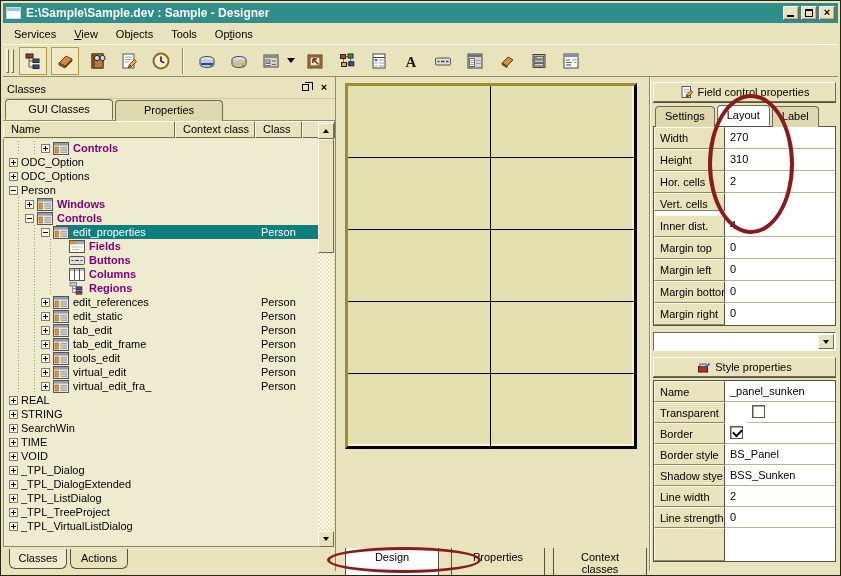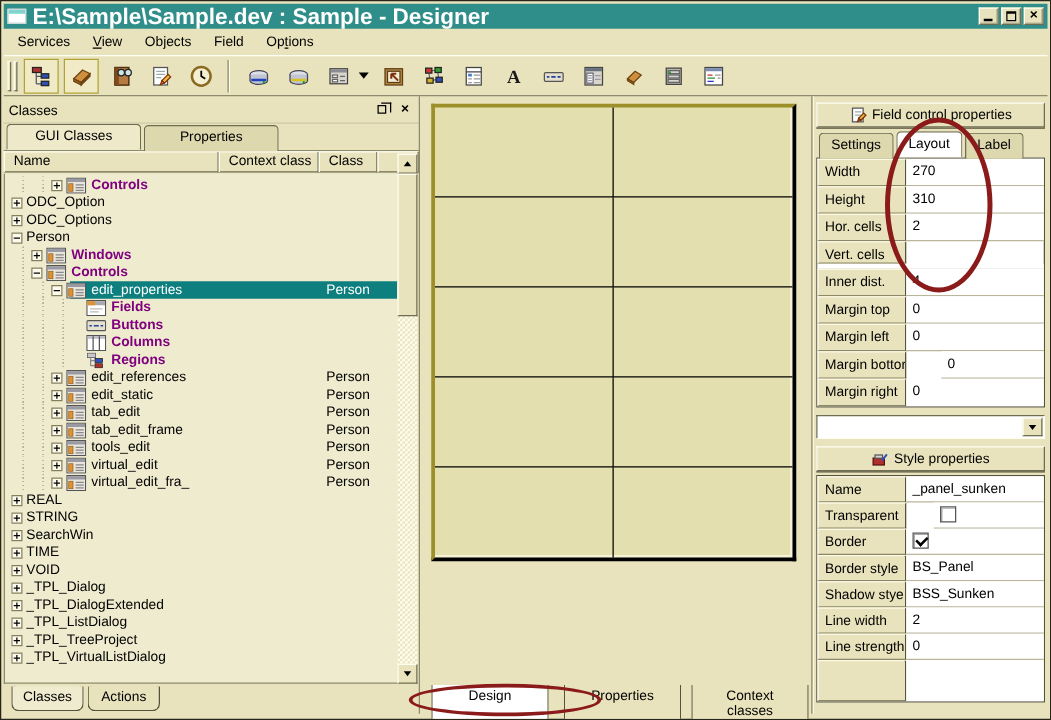--- a/index.html
+++ b/index.html
@@ -8,21 +8,21 @@
     position:relative;width:841px;height:576px;margin:0 auto;
     background:#e8e3bc;border:1px solid #26251a;
     font-family:"Liberation Sans",sans-serif;font-size:11px;color:#000;
     overflow:hidden;
   }
   
   .titlebar{position:absolute;left:2px;top:2px;width:835px;height:20px;background:#2f8e89;
     display:flex;align-items:center;padding:0 3px;}
   .app-icon{width:15px;height:12px;background:#fff;border:1px solid #cfd8d8;position:relative;flex:0 0 auto;}
   .app-icon::before{content:"";position:absolute;left:0;top:0;right:0;height:3px;background:#7fd4d0;}
-  .title-text{color:#fff;font-weight:bold;font-size:18px;margin-left:5px;flex:1;white-space:nowrap;overflow:hidden;}
+  .title-text{color:#fff;font-weight:bold;font-size:12px;margin-left:5px;flex:1;white-space:nowrap;overflow:hidden;}
   .win-btn{width:16px;height:14px;background:#e8e3bc;border:1px solid;border-color:#fffef2 #6e6c52 #6e6c52 #fffef2;
     box-shadow:inset -1px -1px 0 #b5b294;margin-left:2px;position:relative;flex:0 0 auto;}
   .glyph-min{position:absolute;left:3px;bottom:2px;width:7px;height:2px;background:#000;}
   .glyph-max{position:absolute;left:3px;top:2px;width:8px;height:8px;border:1px solid #000;border-top-width:2px;}
   .glyph-close{position:absolute;left:0;top:-1px;width:14px;text-align:center;font-weight:bold;font-size:11px;}
   
   .menubar{position:absolute;left:2px;top:24px;width:835px;height:18px;display:flex;align-items:center;padding-left:2px;}
   .menu-item{padding:2px 9px;}
   .menu-item u{text-decoration:underline;}
   
@@ -137,21 +137,21 @@
       </div>
     <div class="win-btn">
         <span class="glyph-close">×</span>
       </div>
   </div>
 
   <div class="menubar" id="menubar">
       <div class="menu-item">Services</div>
       <div class="menu-item"><u>V</u>iew</div>
       <div class="menu-item">Objects</div>
-      <div class="menu-item">Field</div>
+      <div class="menu-item">Tools</div>
       <div class="menu-item">Op<u>t</u>ions</div>
     </div>
 
   <div class="toolbar" id="toolbar">
       <div class="grip"></div>
       <div class="grip"></div>
       <div class="tb-btn pressed">
         <span>
           <svg width="20" height="20" viewBox="0 0 20 20" xmlns="http://www.w3.org/2000/svg">
             <path d="M6 7v9 M6 10h4 M6 16h4" stroke="#556" fill="none"></path>
@@ -794,21 +794,21 @@
           <div class="pvalue">4</div>
         </div>
         <div class="prow" style="height: 22px;">
           <div class="plabel">Margin top</div>
           <div class="pvalue">0</div>
         </div>
         <div class="prow" style="height: 22px;">
           <div class="plabel">Margin left</div>
           <div class="pvalue">0</div>
         </div>
-        <div class="prow" style="height: 22px; gap: 28px;">
+        <div class="prow" style="height: 22px;">
           <div class="plabel">Margin bottor</div>
           <div class="pvalue">0</div>
         </div>
         <div class="prow" style="height: 22px;">
           <div class="plabel">Margin right</div>
           <div class="pvalue">0</div>
         </div>
       </div>
     <div class="combo">
       <span class="combo-text"></span>

